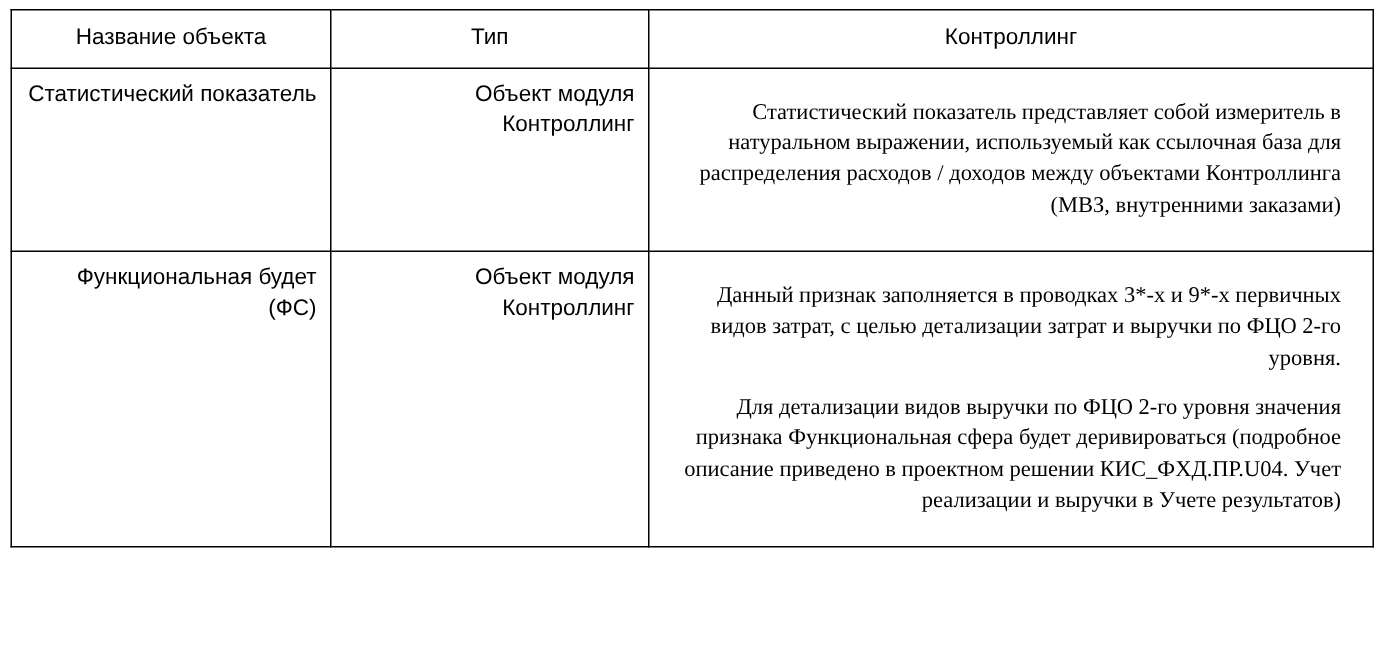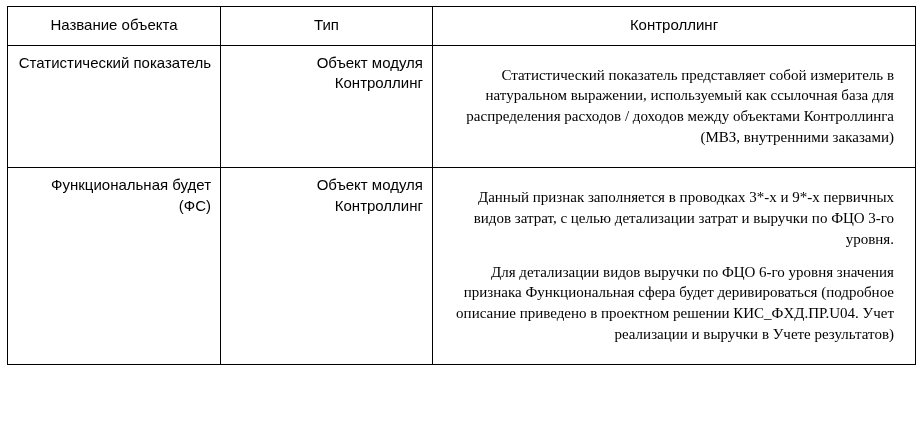--- a/index.html
+++ b/index.html
@@ -68,18 +68,18 @@
       <td>Статистический показатель</td>
       <td>Объект модуля Контроллинг</td>
       <td>
         <p class="cell-para">Статистический показатель представляет собой измеритель в натуральном выражении, используемый как ссылочная база для распределения расходов / доходов между объектами Контроллинга (МВЗ, внутренними заказами)</p>
       </td>
     </tr>
     <tr>
       <td>Функциональная будет (ФС)</td>
       <td>Объект модуля Контроллинг</td>
       <td>
-        <p class="cell-para">Данный признак заполняется в проводках 3*-х и 9*-х первичных видов затрат, с целью детализации затрат и выручки по ФЦО 3-го уровня.</p>
-        <p class="cell-para">Для детализации видов выручки по ФЦО 6-го уровня значения признака Функциональная сфера будет деривироваться (подробное описание приведено в проектном решении КИС_ФХД.ПР.U04. Учет реализации и выручки в Учете результатов)</p>
+        <p class="cell-para">Данный признак заполняется в проводках 3*-х и 9*-х первичных видов затрат, с целью детализации затрат и выручки по ФЦО 2-го уровня.</p>
+        <p class="cell-para">Для детализации видов выручки по ФЦО 2-го уровня значения признака Функциональная сфера будет деривироваться (подробное описание приведено в проектном решении КИС_ФХД.ПР.U04. Учет реализации и выручки в Учете результатов)</p>
       </td>
     </tr>
   </tbody>
 </table>
 
 </body></html>

